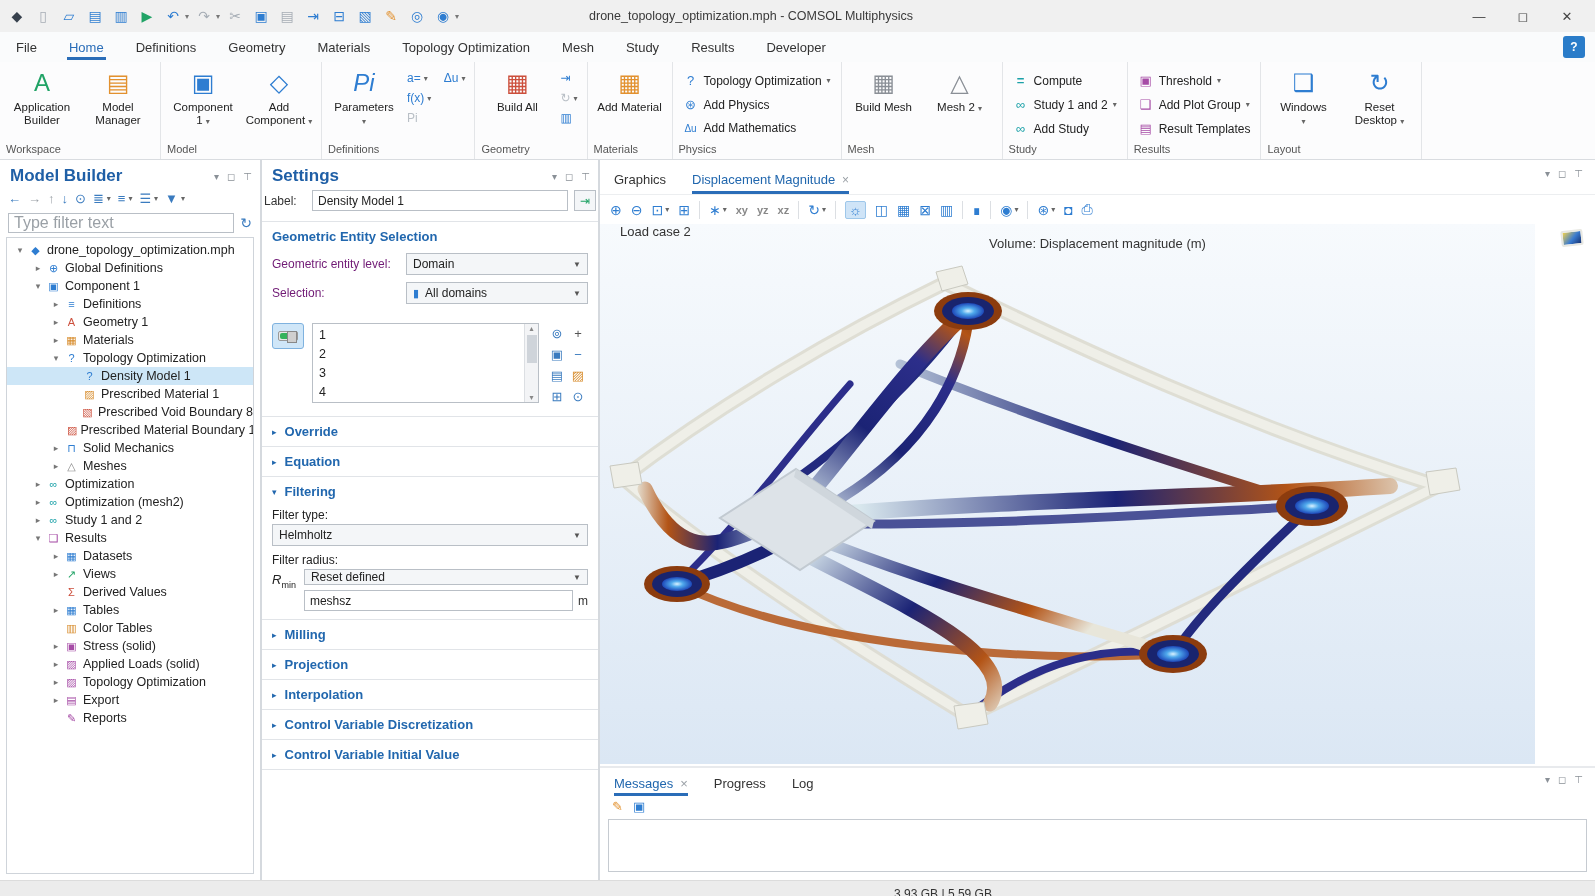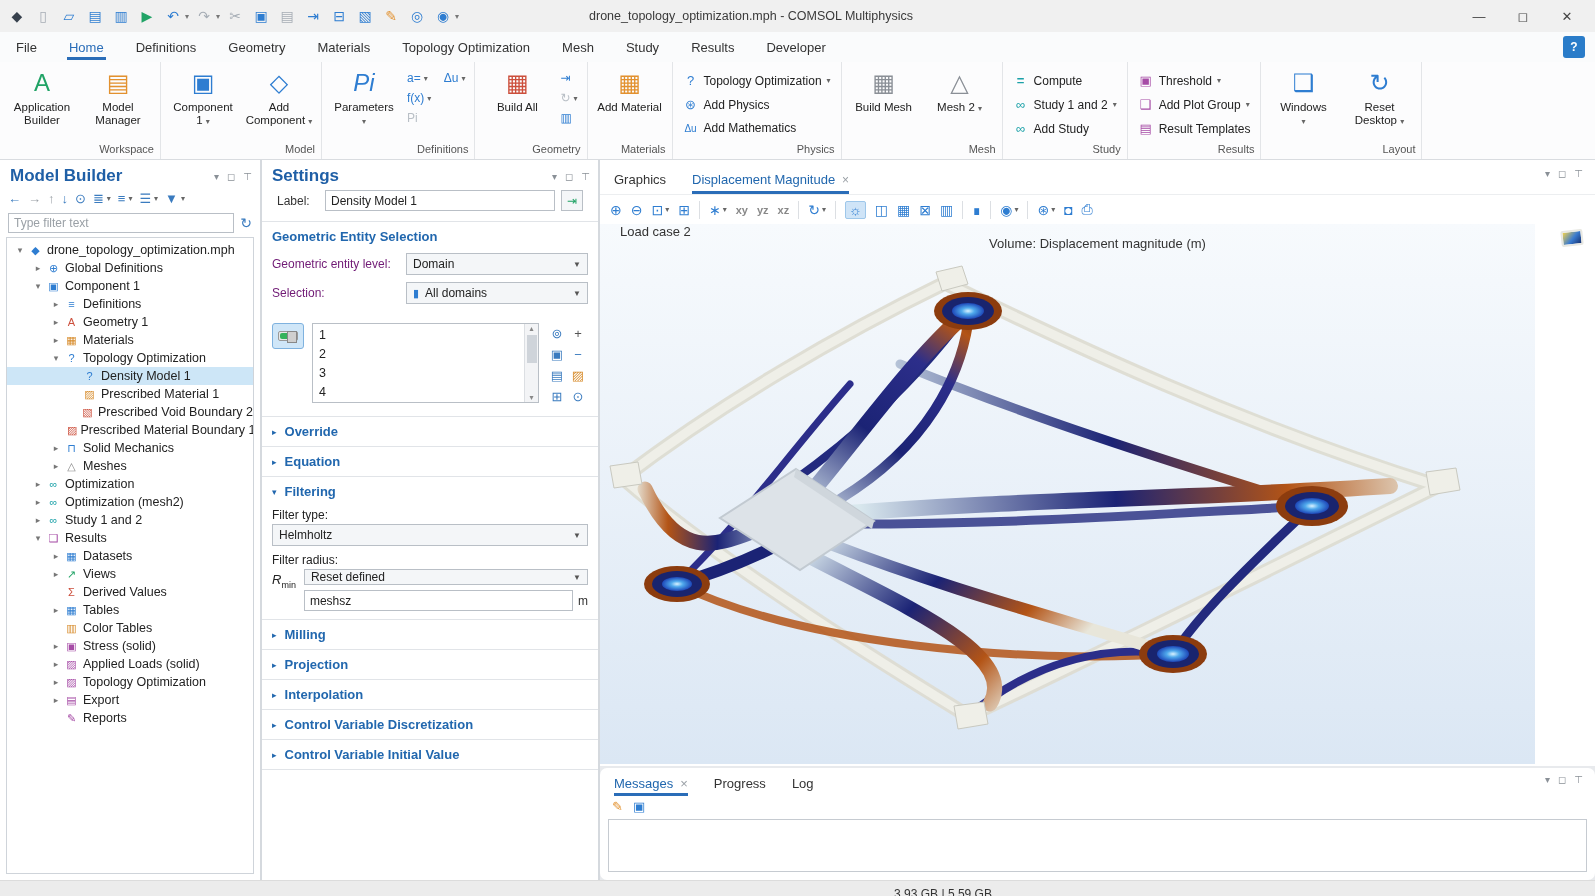--- a/index.html
+++ b/index.html
@@ -26,21 +26,21 @@
   .menutab { font-size:13px; color:#333; padding:5px 2px; cursor:default; }
   .menutab.active { color:#2a6db8; border-bottom:3px solid #2a6db8; padding-bottom:2px; }
   .helpbtn { position:absolute; right:10px; top:4px; width:22px; height:22px; background:#2a7cc9;
     color:#fff; font-weight:bold; display:flex; align-items:center; justify-content:center;
     border-radius:3px; }
 
   
   .ribbon { height:98px; background:#fcfcfd; border-bottom:1px solid #d9dce0; display:flex; }
   .rgroup { display:flex; flex-direction:column; border-right:1px solid #e3e5e8; padding:4px 6px 0 6px; }
   .rgroup-body { flex:1; display:flex; align-items:flex-start; gap:4px; }
-  .rgroup-label { text-align:right; color:#555; font-size:11px; padding:3px 0 4px 0; }
+  .rgroup-label { text-align:left; color:#555; font-size:11px; padding:3px 0 4px 0; }
   .bigbtn { width:72px; display:flex; flex-direction:column; align-items:center; gap:3px;
     padding:4px 2px; border-radius:3px; text-align:center; }
   .bigicon { font-size:24px; line-height:26px; height:28px; }
   .biglabel { font-size:11.5px; line-height:13px; color:#222; }
   .caret { font-size:8px; color:#666; }
   .smallcol { display:flex; flex-direction:column; gap:4px; padding-top:4px; }
   .smallbtn { display:flex; align-items:center; gap:3px; font-size:12px; color:#2e7dd1;
     padding:1px 3px; border-radius:2px; }
   .listgroup { display:flex; flex-direction:column; gap:5px; padding-top:5px; }
   .listbtn { display:flex; align-items:center; gap:5px; font-size:12px; color:#222;
@@ -54,35 +54,35 @@
   .ptitle { color:#1f5fa6; font-size:17px; font-weight:bold; }
   .picons { margin-left:auto; display:flex; gap:8px; color:#8a9097; font-size:10px; align-items:center; }
 
   
   .mbuilder { width:262px; border-right:2px solid #d5d9de; display:flex; flex-direction:column; }
   .mtoolbar { display:flex; align-items:center; gap:7px; padding:5px 8px; font-size:13px; }
   .ticon { cursor:default; }
   .tblue{color:#3a7bbf}.tgray{color:#9aa0a6}
   .tcaret{font-size:8px;color:#666;margin-left:-4px}
   .filterrow { display:flex; align-items:center; padding:2px 8px 4px 8px; gap:6px; }
-  .filterbox { flex:1; border:1px solid #b9bfc6; height:20px; font-size:12px; padding:0 5px;
+  .filterbox { flex:1; border:1px solid #b9bfc6; height:20px; font-size:16px; padding:0 5px;
     color:#a16207; font-family:"Liberation Sans",sans-serif; }
   .filterbox::placeholder { color:#9aa0a6; }
   .treewrap { flex:1; border:1px solid #cfd4da; margin:0 6px 6px 6px; overflow:hidden;
     padding-top:3px; background:#fff; }
   .trow { display:flex; align-items:center; height:18px; font-size:12.5px; white-space:nowrap; }
   .trow.sel { background:#cde6f7; }
   .texp { width:14px; text-align:center; color:#777; font-size:9px; }
   .tico { width:17px; text-align:center; font-size:11px; margin-right:3px; }
 
   
   .settings { width:338px; border-right:2px solid #d5d9de; display:flex; flex-direction:column;
     overflow:hidden; }
   .ssub { color:#2167ae; font-size:13px; padding:0 10px 8px 10px; }
-  .sform { padding:4px 15px; }
+  .sform { padding:4px 2px; }
   .frow { display:flex; align-items:center; margin-bottom:6px; gap:6px; }
   .flabel { width:42px; color:#333; }
   .tinput { flex:1; border:1px solid #b9bfc6; height:21px; padding:0 5px; font-size:12px;
     font-family:"Liberation Sans",sans-serif; color:#222; }
   .applybtn { width:22px; height:21px; border:1px solid #b9bfc6; background:#f4f6f8; color:#21a366;
     display:flex; align-items:center; justify-content:center; font-size:12px; }
   .sectionhead { display:flex; align-items:center; gap:8px; padding:7px 10px; border-top:1px solid #e1e4e8;
     color:#2167ae; font-size:13px; font-weight:bold; }
   .sectionhead .chev { font-size:9px; font-weight:normal; }
   .sbody { padding:2px 10px 8px 10px; }
@@ -136,21 +136,21 @@
   .gi.active { background:#cfe4f7; border:1px solid #9ec7ea; border-radius:2px; padding:0 3px; }
   .axlabel { font-size:11px; color:#888; font-weight:bold; }
   .canvas { position:relative; flex:1; overflow:hidden; }
   .anno-left { position:absolute; left:20px; top:0; font-size:13px; color:#333; }
   .anno-title { position:absolute; left:0; right:0; top:12px; text-align:center; font-size:13px; color:#333; }
   .thumbicon { position:absolute; right:12px; top:6px; width:22px; height:16px; border-radius:2px;
     background:linear-gradient(135deg,#f5d34a 0%,#3a7bd0 55%,#16306e 100%); border:2px solid #e8e8e2;
     transform:rotate(-6deg); }
 
   
-  .messages { margin-top:2px; background:#fff; flex:1; display:flex; flex-direction:column;border-radius:7px; }
+  .messages { margin-top:2px; background:#fff; flex:1; display:flex; flex-direction:column; }
   .mtabs { display:flex; align-items:flex-end; gap:26px; padding:0 14px; height:28px; position:relative; }
   .mtab { font-size:13px; color:#333; padding-bottom:5px; display:flex; gap:7px; align-items:center; }
   .mtab.active { color:#2167ae; border-bottom:3px solid #2a6db8; padding-bottom:2px; }
   .msgtools { display:flex; gap:10px; padding:3px 12px; font-size:13px; }
   .msgbox { margin:2px 8px 8px 8px; border:1px solid #c6cbd1; flex:1; background:#fff; }
 
   
   .statusbar { height:44px; background:#ececec; position:relative; border-top:1px solid #dcdcdc; }
   .mem { position:absolute; left:943px; top:6px; transform:translateX(-50%); font-size:12px; color:#333; }
 </style>
@@ -456,21 +456,21 @@
           <span>Density Model 1</span>
         </div>
         <div class="trow" style="padding-left: 60px;">
           <span class="texp"></span>
           <span class="tico" style="color: rgb(215, 139, 42);">▨</span>
           <span>Prescribed Material 1</span>
         </div>
         <div class="trow" style="padding-left: 60px;">
           <span class="texp"></span>
           <span class="tico" style="color: rgb(204, 79, 60);">▧</span>
-          <span>Prescribed Void Boundary 2</span>
+          <span>Prescribed Void Boundary 8</span>
         </div>
         <div class="trow" style="padding-left: 60px;">
           <span class="texp"></span>
           <span class="tico" style="color: rgb(204, 79, 60);">▨</span>
           <span>Prescribed Material Boundary 1</span>
         </div>
         <div class="trow" style="padding-left: 42px;">
           <span class="texp">▸</span>
           <span class="tico" style="color: rgb(46, 125, 209);">⊓</span>
           <span>Solid Mechanics</span>

